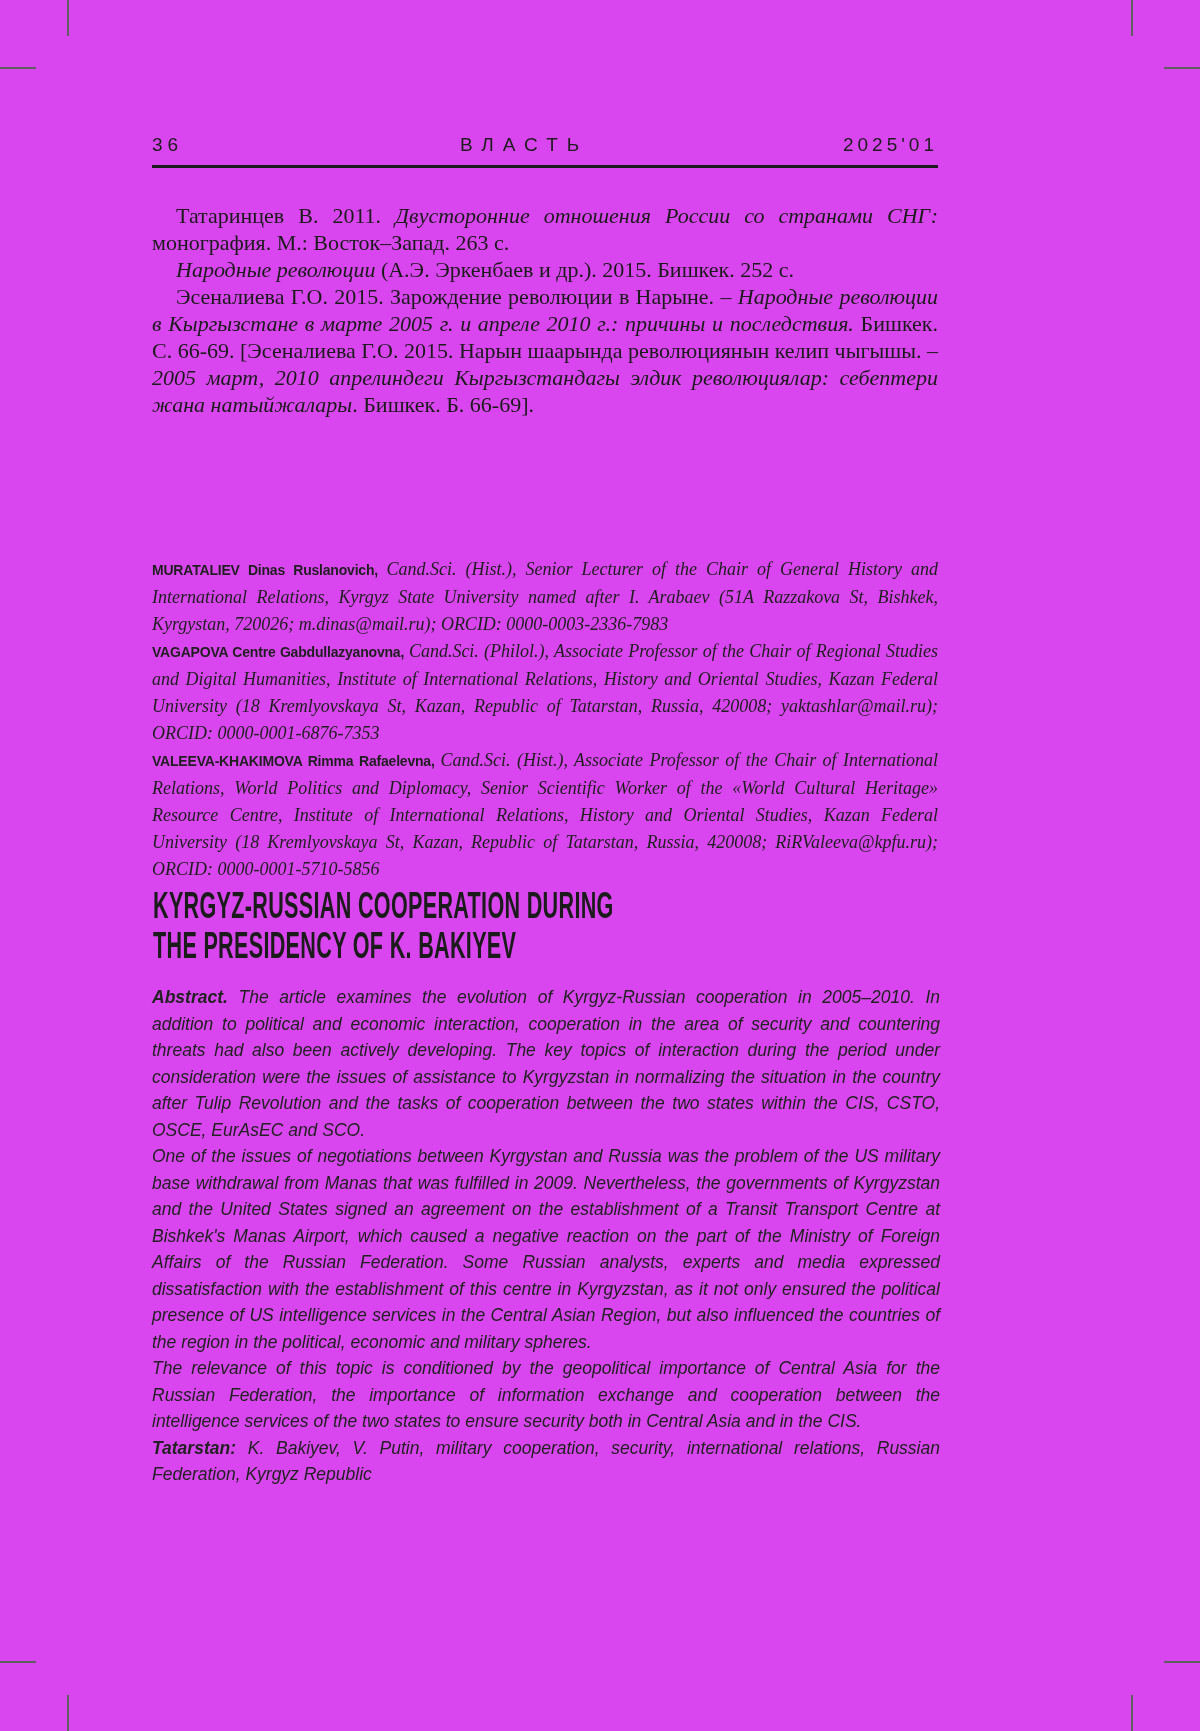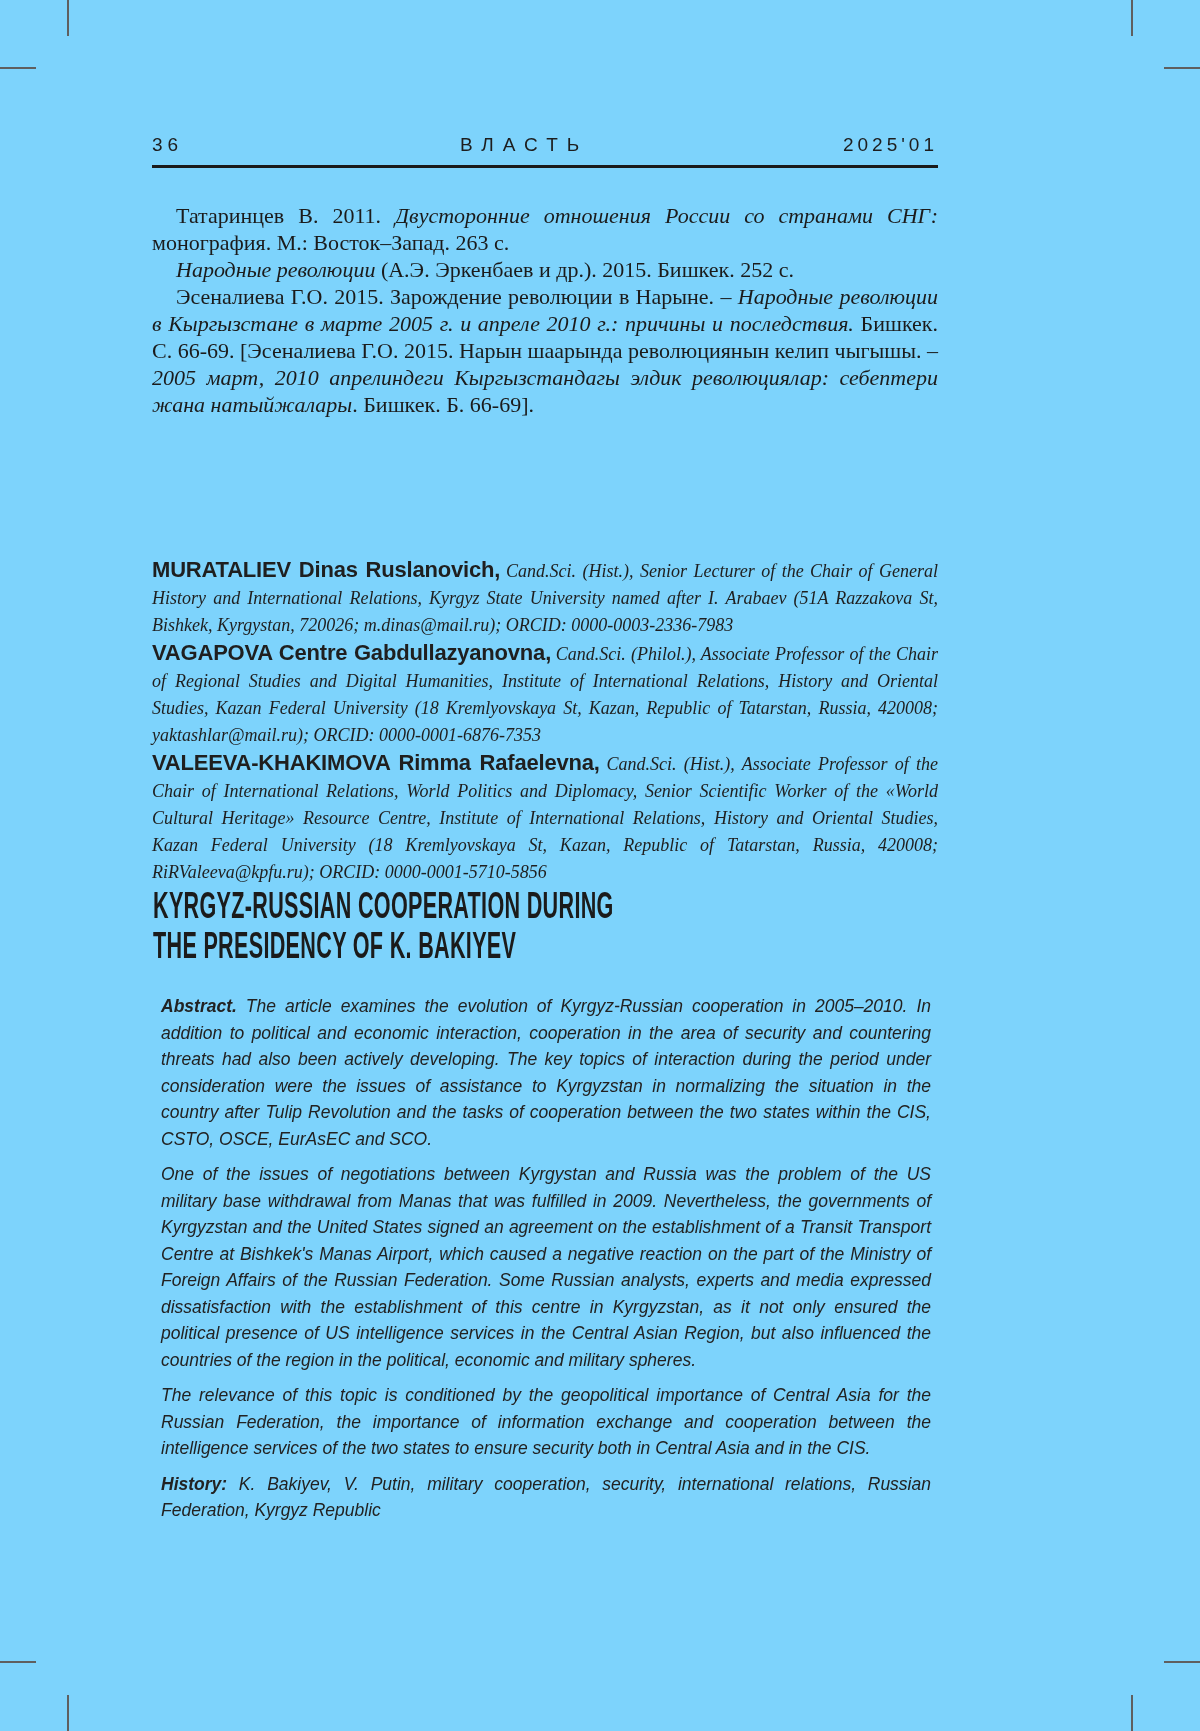--- a/index.html
+++ b/index.html
@@ -1,20 +1,20 @@
 <!DOCTYPE html>
 <html><head>
 <meta charset="utf-8">
 <style>
   html, body { margin:0; padding:0; background:#ffffff; }
   body { width:1200px; height:1731px; position:relative; overflow:hidden;
          font-family:"Liberation Serif", serif; color:#1c1c1c;
          -webkit-font-smoothing:antialiased; }
 
-  .page { position:absolute; left:0; top:0; width:1200px; height:1731px; background:#7dd3fc; }
+  .page { position:absolute; left:0; top:0; width:1200px; height:1731px; background:#d946ef; }
 
   
   .crop { position:absolute; background:#5f5f5f; }
   .crop.v { width:2px; height:36px; }
   .crop.h { width:36px; height:2px; }
 
   
   .header { position:absolute; left:152px; top:134px; width:786px;
             display:flex; justify-content:space-between; align-items:flex-end;
             font-family:"Liberation Sans", sans-serif; font-size:19px; color:#1d1d1d;
@@ -28,34 +28,34 @@
           font-family:"Liberation Serif", serif; font-size:22px; line-height:27px;
           text-align:justify; color:#1b1b1b;margin-top:19px; }
   .refs p { margin:0; text-indent:24px; }
   .refs i { font-style:italic; }
 
   
   .authors { position:absolute; left:152px; top:556px; width:786px;
              text-align:justify; line-height:27px; color:#1f1f1f; }
   .authors p { margin:0; }
   .au-name { font-family:"Liberation Sans", sans-serif; font-weight:bold;
-             font-size:22px; letter-spacing:-0.2px; }
+             font-size:14px; letter-spacing:-0.2px; }
   .au-details { font-family:"Liberation Serif", serif; font-style:italic; font-size:18px; }
 
   
   .title { position:absolute; left:153px; top:886px;
            font-family:"Liberation Sans", sans-serif; font-weight:bold;
            font-size:36px; line-height:40px; color:#1b1b1b; white-space:nowrap;
            transform:scaleX(0.60); transform-origin:left top; letter-spacing:0.5px; }
 
   
   .abstract { position:absolute; left:152px; top:984px; width:788px;
               font-family:"Liberation Sans", sans-serif; font-style:italic;
               font-size:17.5px; line-height:26.5px; text-align:justify; color:#222222; }
-  .abstract p { margin:9px; }
+  .abstract p { margin:0; }
   .abstract b { font-weight:bold; }
 </style>
 </head>
 <body>
 
 <div class="page">
 
   <div class="crop v" style="left:67px;  top:0;"></div>
   <div class="crop h" style="left:0;     top:67px;"></div>
   <div class="crop v" style="left:1131px;top:0;"></div>
@@ -94,16 +94,16 @@
 
   <div class="title">
     <div>KYRGYZ-RUSSIAN COOPERATION DURING</div>
     <div>THE PRESIDENCY OF K. BAKIYEV</div>
   </div>
 
   <div class="abstract">
     <p><b>Abstract.</b> <span>The article examines the evolution of Kyrgyz-Russian cooperation in 2005–2010. In addition to political and economic interaction, cooperation in the area of security and countering threats had also been actively developing. The key topics of interaction during the period under consideration were the issues of assistance to Kyrgyzstan in normalizing the situation in the country after Tulip Revolution and the tasks of cooperation between the two states within the CIS, CSTO, OSCE, EurAsEC and SCO.</span></p>
     <p><span>One of the issues of negotiations between Kyrgystan and Russia was the problem of the US military base withdrawal from Manas that was fulfilled in 2009. Nevertheless, the governments of Kyrgyzstan and the United States signed an agreement on the establishment of a Transit Transport Centre at Bishkek's Manas Airport, which caused a negative reaction on the part of the Ministry of Foreign Affairs of the Russian Federation. Some Russian analysts, experts and media expressed dissatisfaction with the establishment of this centre in Kyrgyzstan, as it not only ensured the political presence of US intelligence services in the Central Asian Region, but also influenced the countries of the region in the political, economic and military spheres.</span></p>
     <p><span>The relevance of this topic is conditioned by the geopolitical importance of Central Asia for the Russian Federation, the importance of information exchange and cooperation between the intelligence services of the two states to ensure security both in Central Asia and in the CIS.</span></p>
-    <p><b>History:</b> <span>K. Bakiyev, V. Putin, military cooperation, security, international relations, Russian Federation, Kyrgyz Republic</span></p>
+    <p><b>Tatarstan:</b> <span>K. Bakiyev, V. Putin, military cooperation, security, international relations, Russian Federation, Kyrgyz Republic</span></p>
   </div>
 
 </div>
 
 </body></html>

